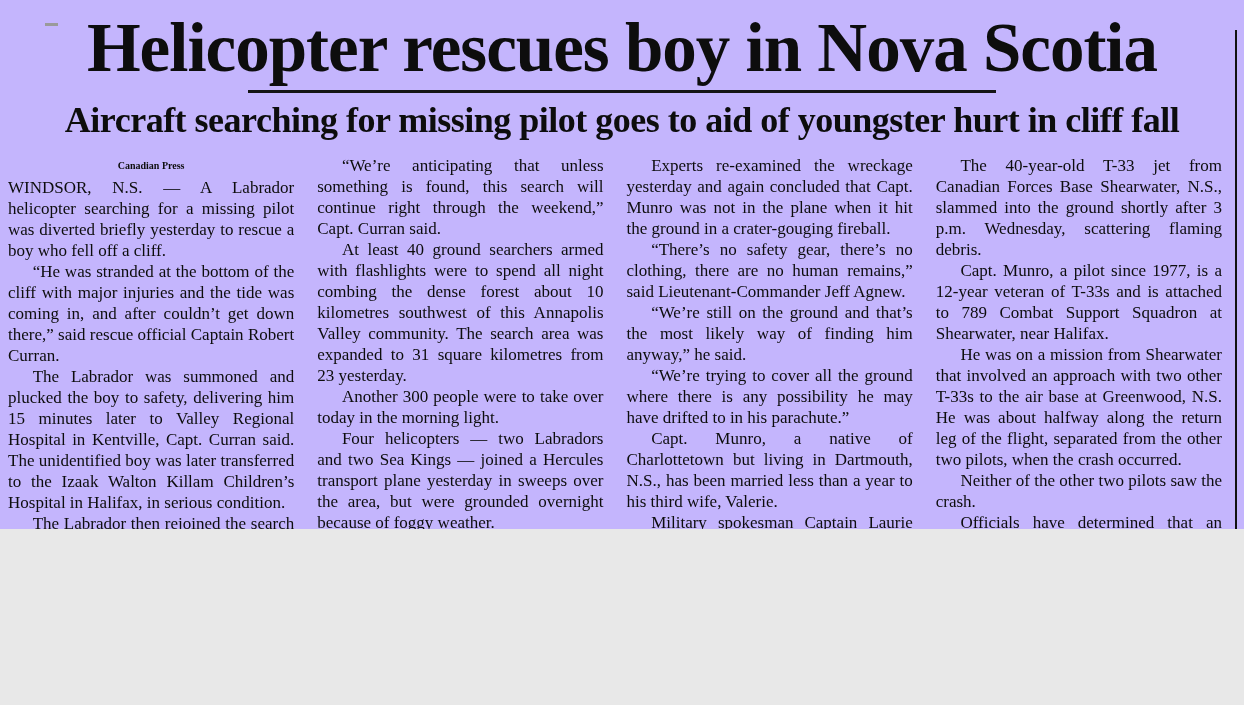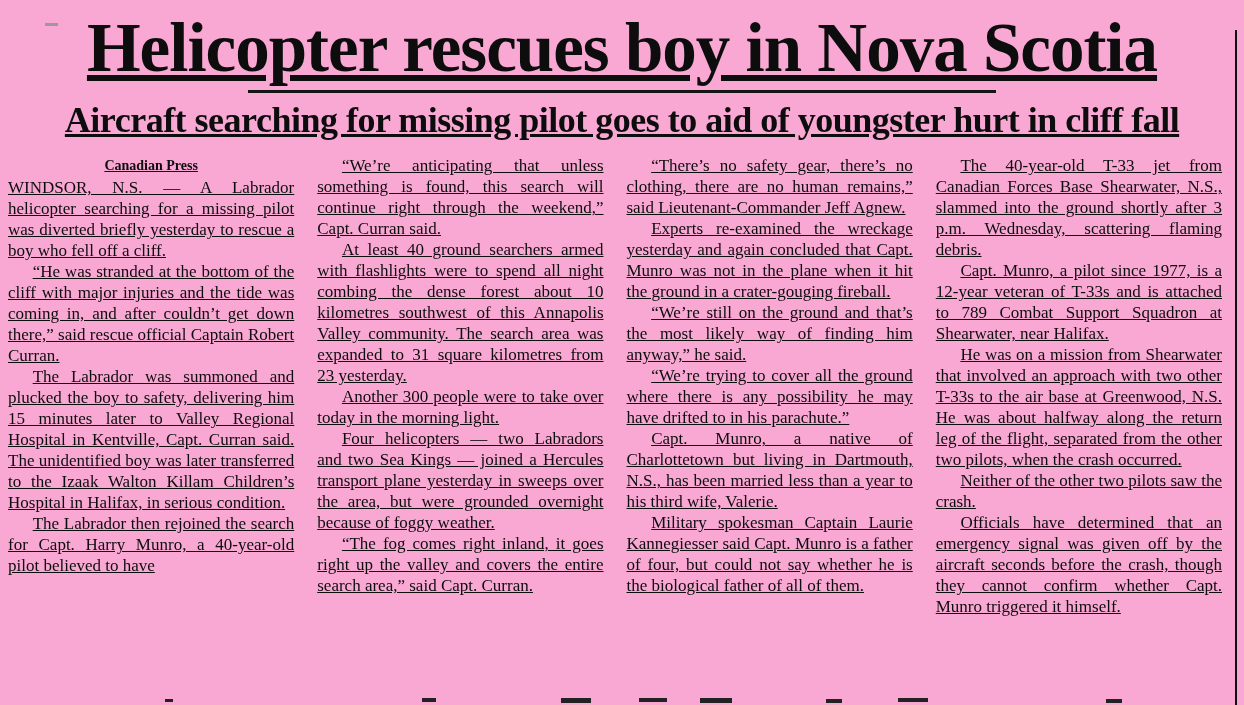--- a/index.html
+++ b/index.html
@@ -3,27 +3,26 @@
 <meta charset="utf-8">
 <style>
   html, body {
     margin: 0;
     padding: 0;
     background: #e8e8e8;
   }
   .page {
     position: relative;
     width: 1244px;
-    height: 705px;
-    background: #f9a8d4;
+    height: 529px;
+    background: #c4b5fd;
     color: #0d0d0d;
     font-family: "Liberation Serif", serif;
     overflow: hidden;
     box-sizing: border-box;
-    text-decoration: underline;
   }
   .masthead {
     text-align: center;
     padding-top: 12px;
   }
   .headline {
     font-size: 69px;
     font-weight: 700;
     letter-spacing: -1px;
     line-height: 1.05;
@@ -49,21 +48,21 @@
   }
   .column {
     flex: 1 1 0;
     font-size: 17px;
     line-height: 21px;
     text-align: justify;
   }
   .byline {
     text-align: center;
     font-weight: 700;
-    font-size: 14px;
+    font-size: 10px;
     margin-bottom: 1px;
   }
   .para {
     margin: 0;
   }
   .para.indent {
     text-indent: 1.45em;
   }
   .vertical-rule {
     position: absolute;
@@ -101,22 +100,22 @@
         <p class="para indent">The Labrador then rejoined the search for Capt. Harry Munro, a 40-year-old pilot believed to have</p>
       </div>
       <div class="column">
         <p class="para indent">“We’re anticipating that unless something is found, this search will continue right through the weekend,” Capt. Curran said.</p>
         <p class="para indent">At least 40 ground searchers armed with flashlights were to spend all night combing the dense forest about 10 kilometres southwest of this Annapolis Valley community. The search area was expanded to 31 square kilometres from 23 yesterday.</p>
         <p class="para indent">Another 300 people were to take over today in the morning light.</p>
         <p class="para indent">Four helicopters — two Labradors and two Sea Kings — joined a Hercules transport plane yesterday in sweeps over the area, but were grounded overnight because of foggy weather.</p>
         <p class="para indent">“The fog comes right inland, it goes right up the valley and covers the entire search area,” said Capt. Curran.</p>
       </div>
       <div class="column">
+        <p class="para indent">Experts re-examined the wreckage yesterday and again concluded that Capt. Munro was not in the plane when it hit the ground in a crater-gouging fireball.</p>
         <p class="para indent">“There’s no safety gear, there’s no clothing, there are no human remains,” said Lieutenant-Commander Jeff Agnew.</p>
-        <p class="para indent">Experts re-examined the wreckage yesterday and again concluded that Capt. Munro was not in the plane when it hit the ground in a crater-gouging fireball.</p>
         <p class="para indent">“We’re still on the ground and that’s the most likely way of finding him anyway,” he said.</p>
         <p class="para indent">“We’re trying to cover all the ground where there is any possibility he may have drifted to in his parachute.”</p>
         <p class="para indent">Capt. Munro, a native of Charlottetown but living in Dartmouth, N.S., has been married less than a year to his third wife, Valerie.</p>
         <p class="para indent">Military spokesman Captain Laurie Kannegiesser said Capt. Munro is a father of four, but could not say whether he is the biological father of all of them.</p>
       </div>
       <div class="column">
         <p class="para indent">The 40-year-old T-33 jet from Canadian Forces Base Shearwater, N.S., slammed into the ground shortly after 3 p.m. Wednesday, scattering flaming debris.</p>
         <p class="para indent">Capt. Munro, a pilot since 1977, is a 12-year veteran of T-33s and is attached to 789 Combat Support Squadron at Shearwater, near Halifax.</p>
         <p class="para indent">He was on a mission from Shearwater that involved an approach with two other T-33s to the air base at Greenwood, N.S. He was about halfway along the return leg of the flight, separated from the other two pilots, when the crash occurred.</p>
         <p class="para indent">Neither of the other two pilots saw the crash.</p>

